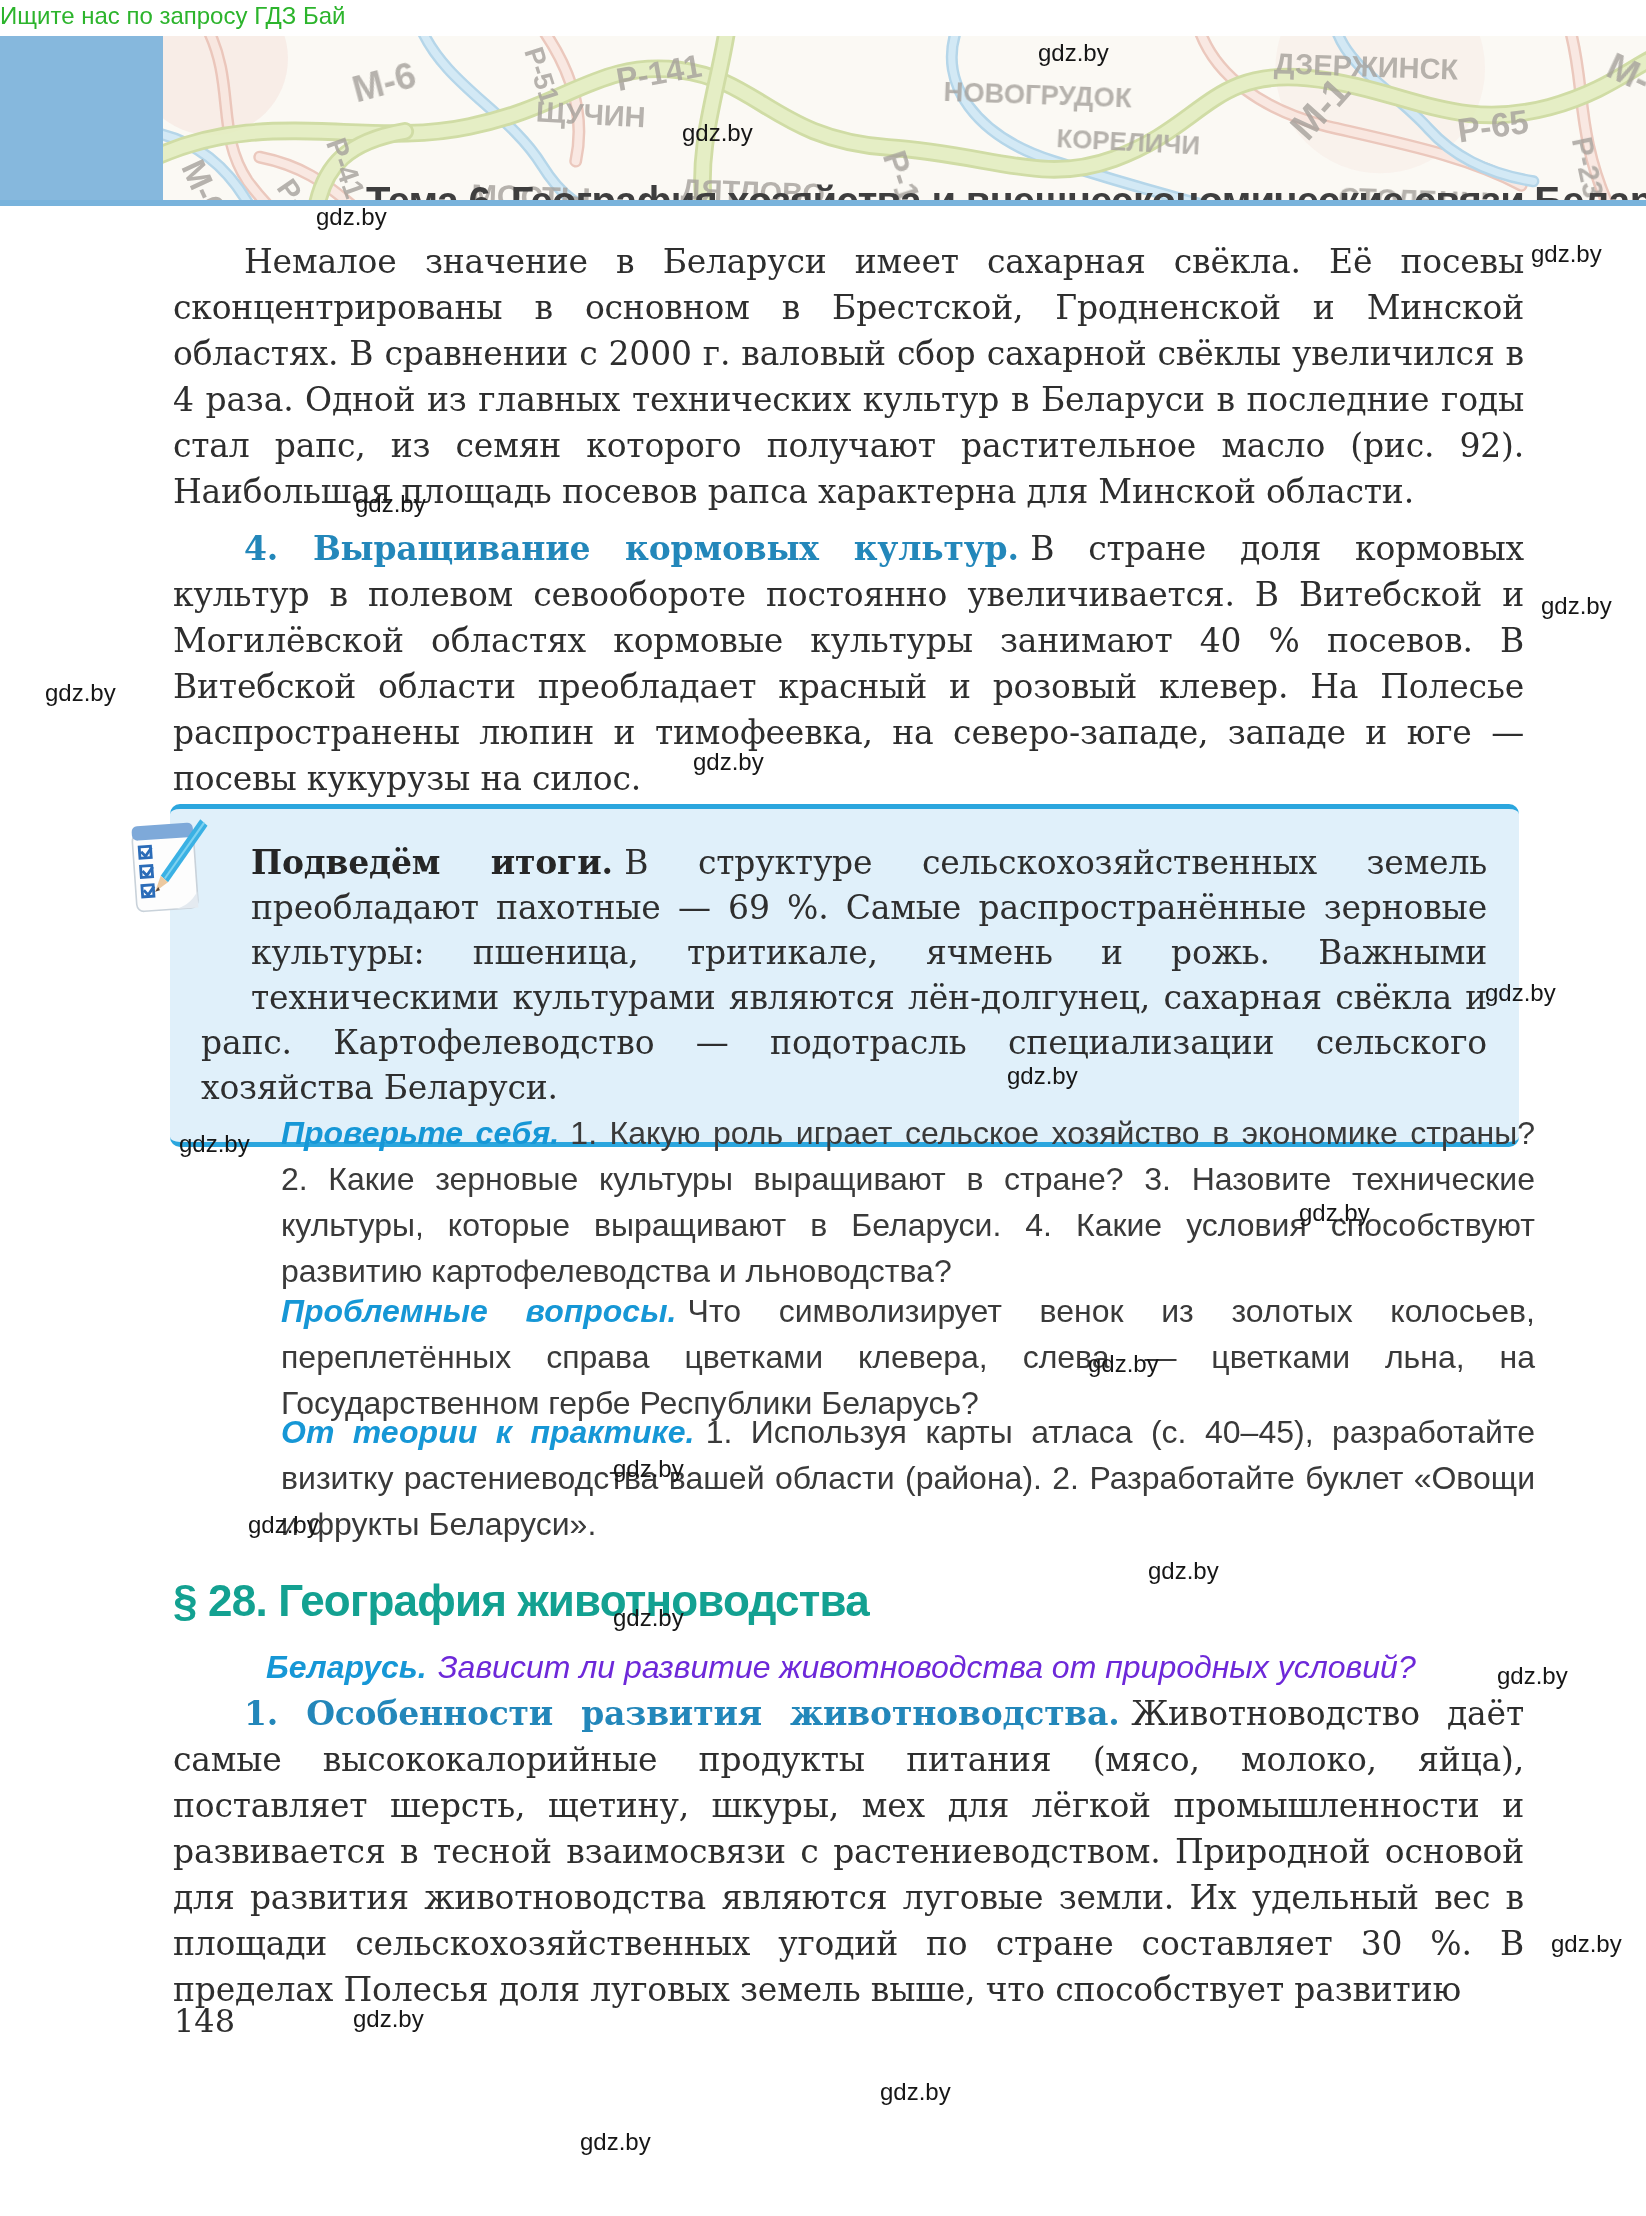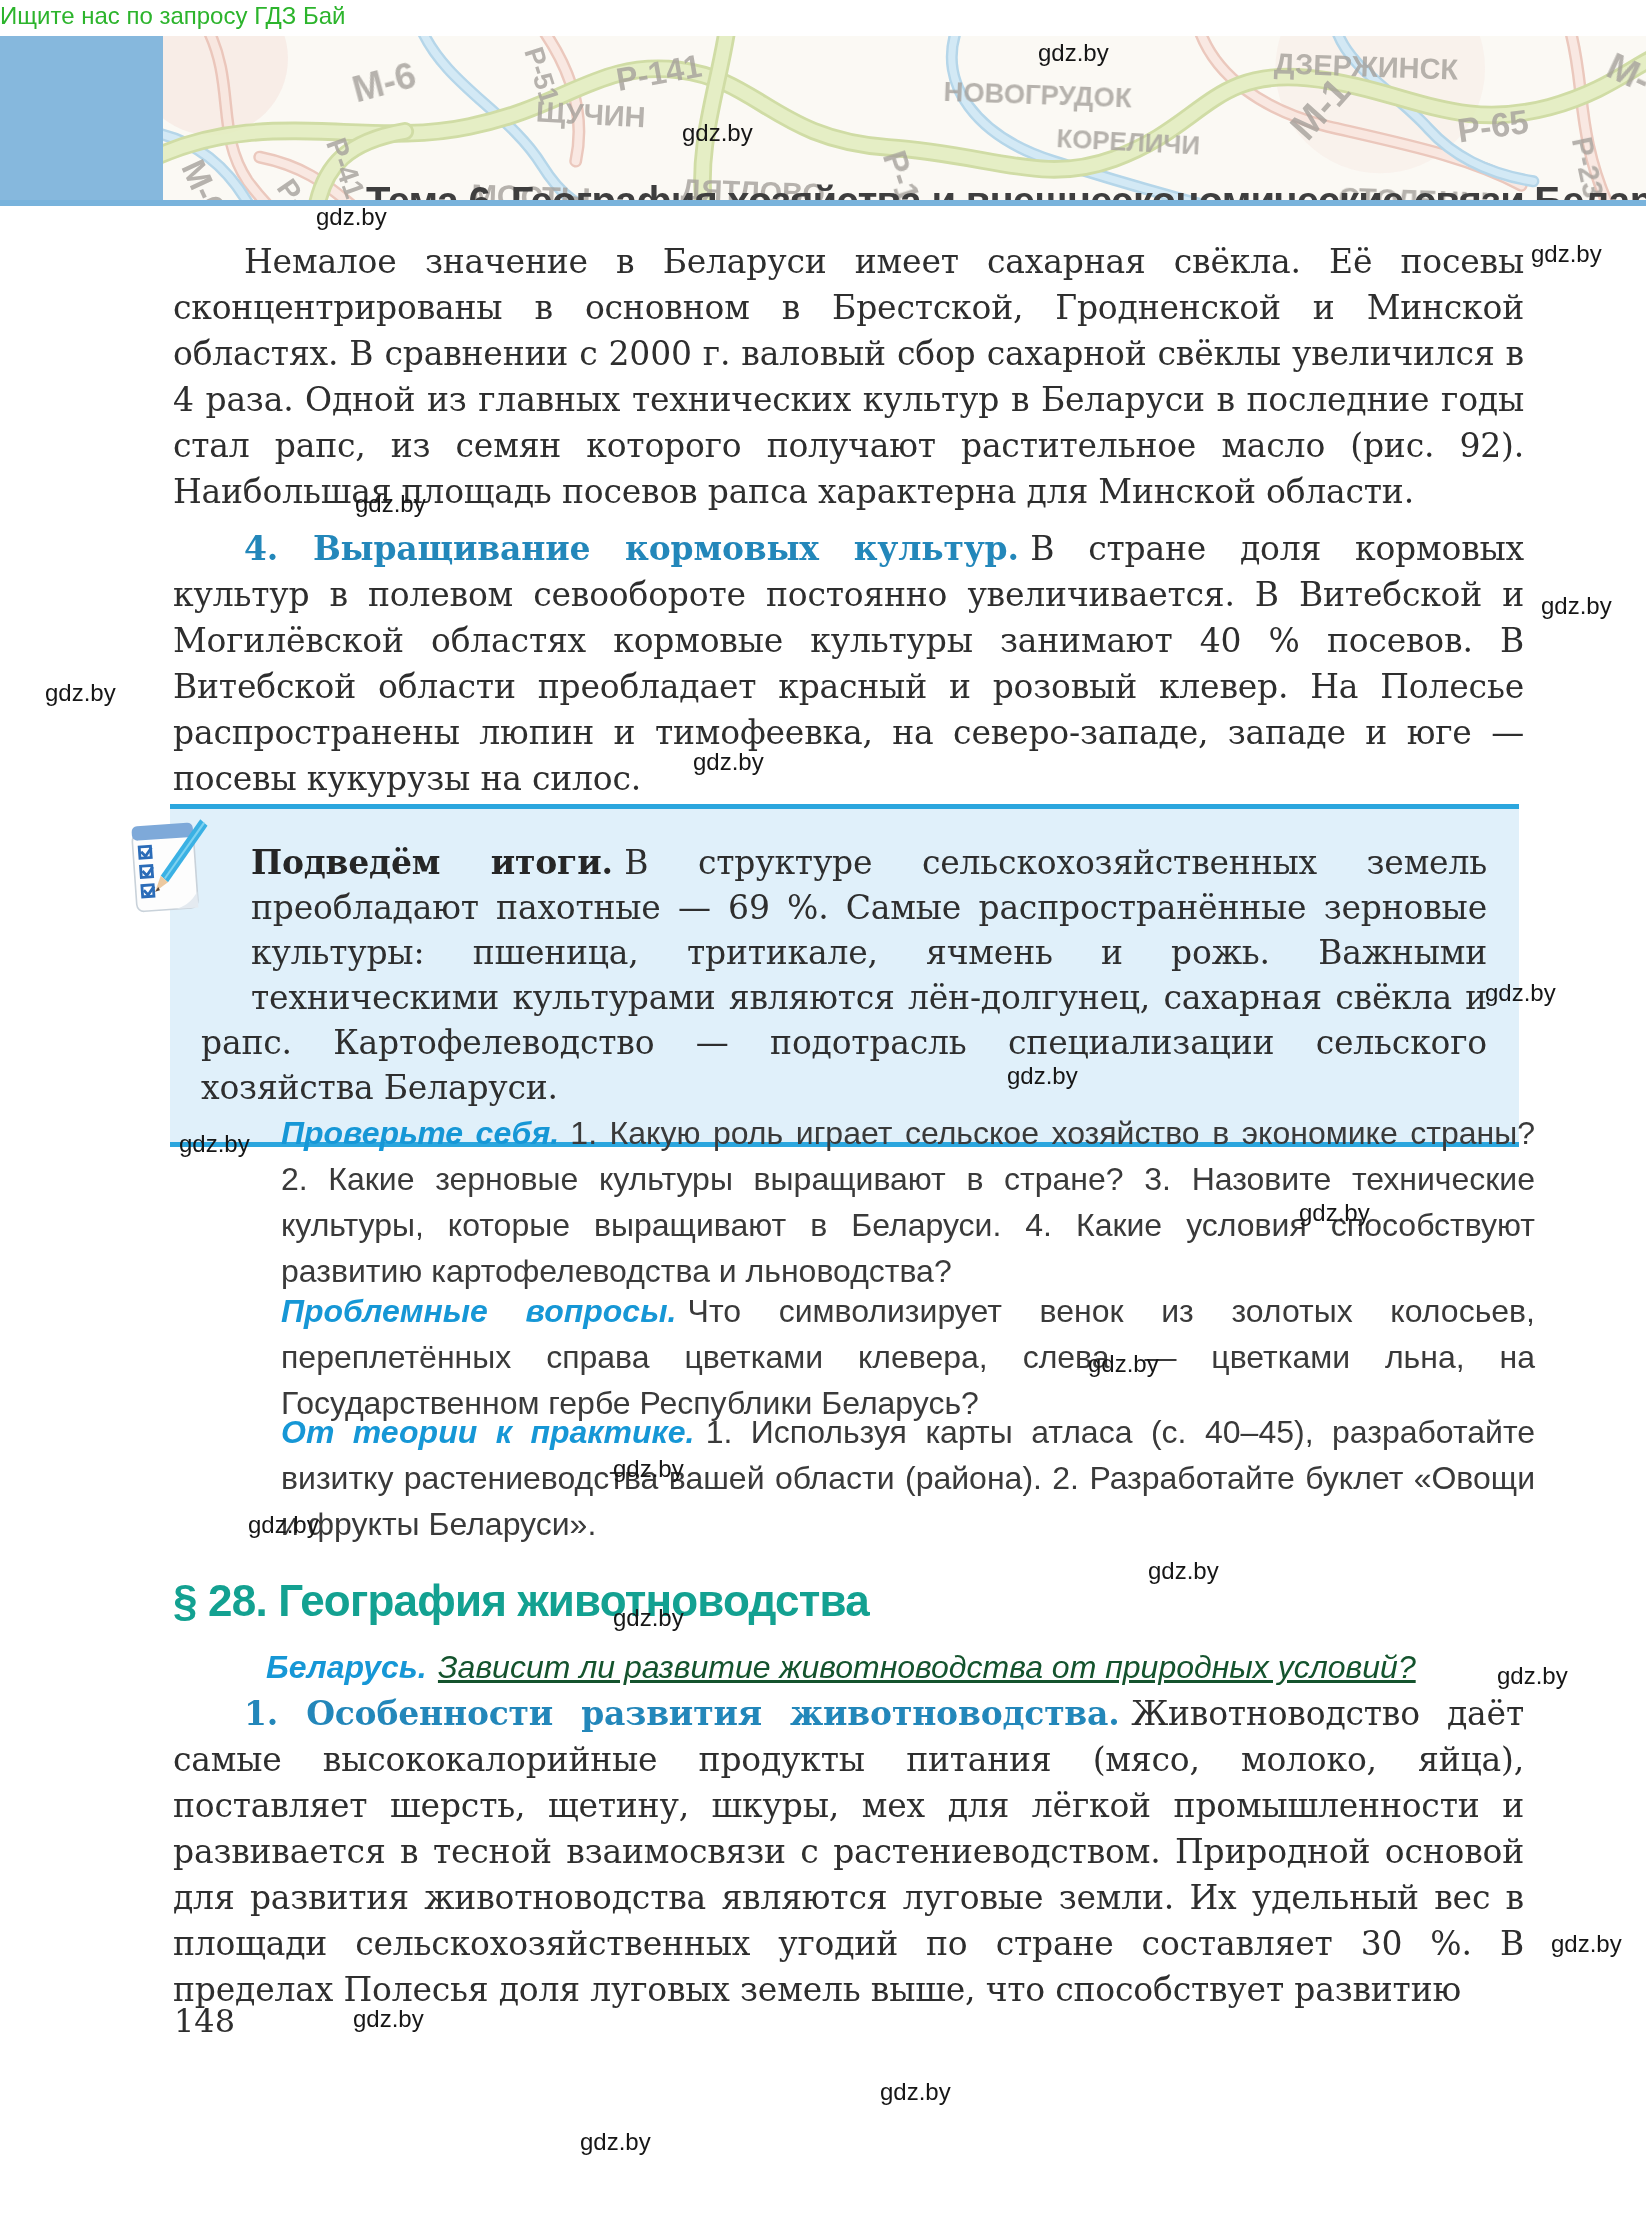--- a/index.html
+++ b/index.html
@@ -27,36 +27,36 @@
   .para{position:absolute;left:173px;width:1351px;margin:0;}
   .indent{text-indent:71px;}
   .lead-serif{font-weight:bold;color:var(--serif-lead-blue,#2387ba);margin-right:0.35em;}
   .lead-dark{font-weight:bold;color:#262626;margin-right:0.35em;}
 
   
   .summary-box{position:absolute;left:170px;top:804px;width:1349px;box-sizing:border-box;
     background:var(--box-bg,#e0f0fa);
     border-top:5.6px solid var(--box-border,#2ba6de);
     border-bottom:5.6px solid var(--box-border,#2ba6de);
-    padding:31px 32px 32px 31px;}
+    padding:31px 32px 32px 31px;border-radius:10px;}
   .summary-box .icon-spacer{float:left;width:50px;height:139px;}
   .summary-text{margin:0;font-size:33px;line-height:45px;}
   .notepad-icon{position:absolute;left:126px;top:816px;width:84px;height:100px;}
 
   
   .qa{position:absolute;left:274px;width:1254px;margin:7px;
     font-size:32px;line-height:46px;color:#3a3a3a;text-align:justify;}
   .lead-sans{font-weight:bold;font-style:italic;color:var(--lead-blue,#1697d6);margin-right:0.35em;}
 
   
   .s28-heading{position:absolute;left:173px;top:1576px;margin:0;
     font-size:44px;font-weight:bold;color:var(--teal,#13a191);letter-spacing:-0.8px;}
   .recall-line{position:absolute;left:266px;top:1644px;width:1257px;margin:0;
     font-size:32px;line-height:46px;color:#3a3a3a;}
-  .recall-text{font-style:italic;color:#14532d;text-decoration:underline;}
+  .recall-text{font-style:italic;color:#6d28d9;}
 
   .page-number{position:absolute;left:174px;top:2002px;
     font-family:"DejaVu Serif",serif;font-size:32px;color:#2e2e2e;}
 
   
   .watermark{position:absolute;font-size:24px;color:#161616;white-space:nowrap;}
   .footer-line{position:absolute;left:0;top:2173px;width:1647px;text-align:center;
     font-size:26px;color:var(--footer-blue,#2458e8);letter-spacing:0.8px;margin-top:45px;}
 </style>
 </head>

